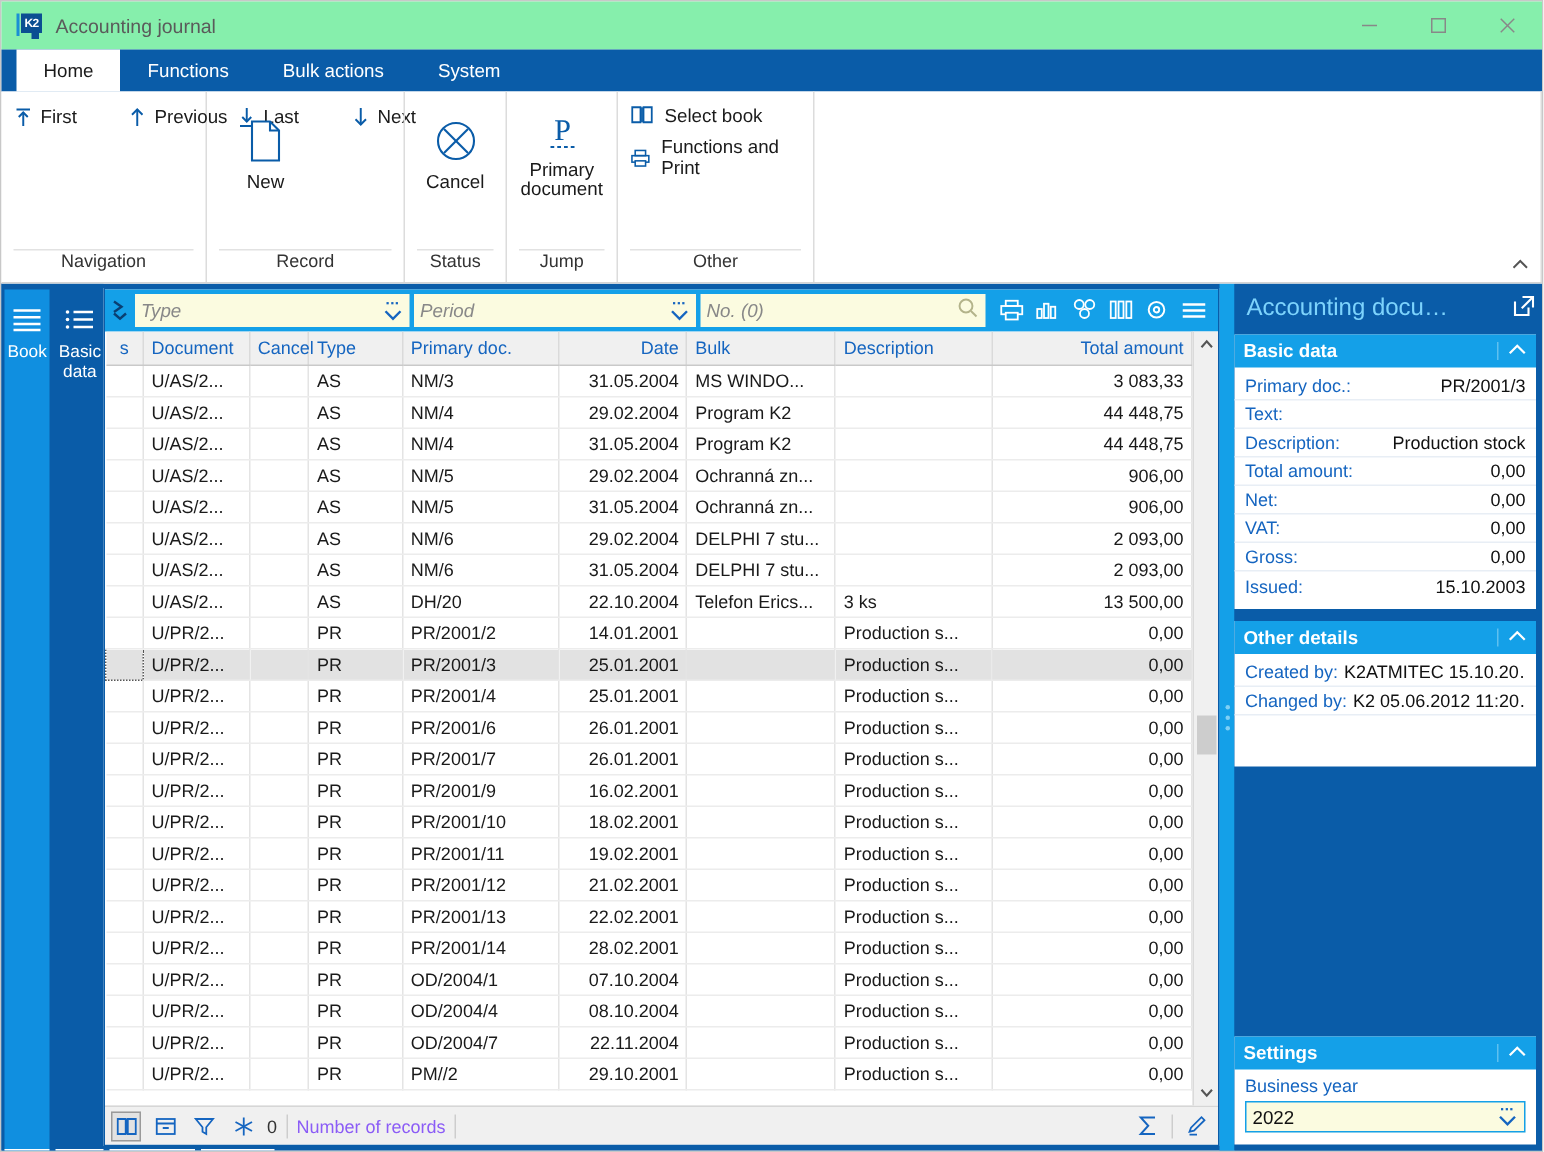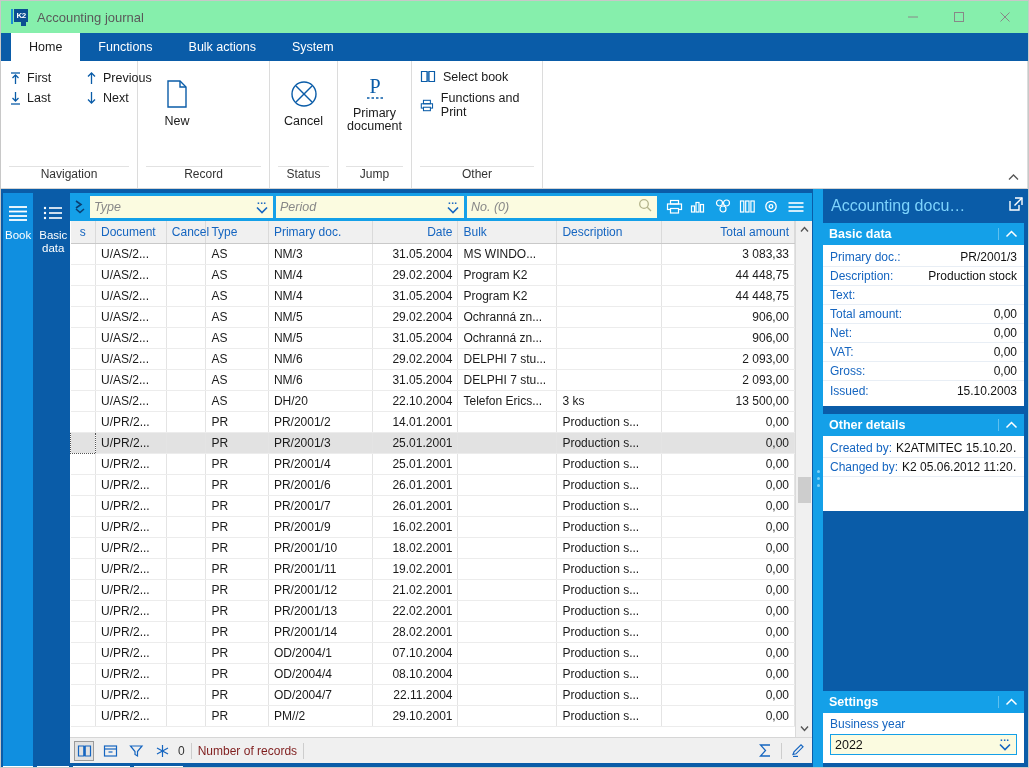--- a/index.html
+++ b/index.html
@@ -67,21 +67,21 @@
   .rgroup:last-of-type { border-right: none; }
   .rgroup-body { flex: 1; display: flex; align-items: flex-start; padding: 6px 8px 0 8px; }
   .rgroup-label {
     height: 22px; line-height: 16px; text-align: center; font-size: 12px; color: #333;
     position: relative;
   }
   .rgroup-label::before {
     content: ""; position: absolute; left: 8px; right: 8px; top: 0; height: 1px; background: #e2e2e2;
   }
 
-  .navcol { display: flex; flex-direction: column; gap: 6px; padding-top: 4px; }
+  .navcol { display: flex; flex-direction: row; gap: 6px; padding-top: 4px; }
   .navrow { display: flex; gap: 14px; }
   .navitem { display: flex; align-items: center; gap: 5px; font-size: 12.5px; color: #1a1a1a; min-width: 62px; }
   .navitem svg { flex: 0 0 auto; }
 
   .bigbtn {
     display: flex; flex-direction: column; align-items: center; justify-content: flex-start;
     width: 62px; padding-top: 6px; font-size: 12.5px; color: #1a1a1a; text-align: center;
   }
   .bigbtn .glyph { height: 42px; display: flex; align-items: center; justify-content: center; }
   .bigbtn .lbl { line-height: 13px; }
@@ -172,21 +172,21 @@
   .vstrack { flex: 1; width: 100%; }
 
   
   .statusbar {
     flex: 0 0 26px; background: #f0f0f0; border-top: 1px solid #d6d6d6;
     display: flex; align-items: center; padding: 0 4px; gap: 6px;
   }
   .sbico { display: flex; align-items: center; justify-content: center; color: #1565c0; width: 20px; height: 20px; }
   .sbico.pressed { border: 1px solid #9a9a9a; background: #e2e2e2; }
   .sbsep { width: 1px; height: 16px; background: #cdcdcd; }
-  .sbtext { font-size: 12px; color: #7f1d1d; }
+  .sbtext { font-size: 12px; color: #8b5cf6; }
   .sbnum { font-size: 12px; color: #333; }
   .sbspacer { flex: 1; }
 
   
   .splitter {
     width: 10px; flex: 0 0 10px; background: #14a0e8;
     display: flex; align-items: center; justify-content: center;
   }
   .splitter .grip { display: flex; flex-direction: column; gap: 4px; }
   .splitter .grip i { width: 3px; height: 3px; background: #7fd0f5; border-radius: 50%; display: block; }
@@ -895,26 +895,26 @@
                 <polyline points="1.5,6.5 6.5,1.5 11.5,6.5" fill="none" stroke="#fff" stroke-width="1.5"></polyline>
               </svg>
           </span>
         </div>
         <div class="rp-body">
           <div class="rp-row">
             <span class="rp-lab">Primary doc.:</span>
             <span class="rp-val">PR/2001/3</span>
           </div>
           <div class="rp-row">
+            <span class="rp-lab">Text:</span>
+            <span class="rp-val"></span>
+          </div>
+          <div class="rp-row">
             <span class="rp-lab">Description:</span>
             <span class="rp-val">Production stock</span>
-          </div>
-          <div class="rp-row">
-            <span class="rp-lab">Text:</span>
-            <span class="rp-val"></span>
           </div>
           <div class="rp-row">
             <span class="rp-lab">Total amount:</span>
             <span class="rp-val">0,00</span>
           </div>
           <div class="rp-row">
             <span class="rp-lab">Net:</span>
             <span class="rp-val">0,00</span>
           </div>
           <div class="rp-row">

